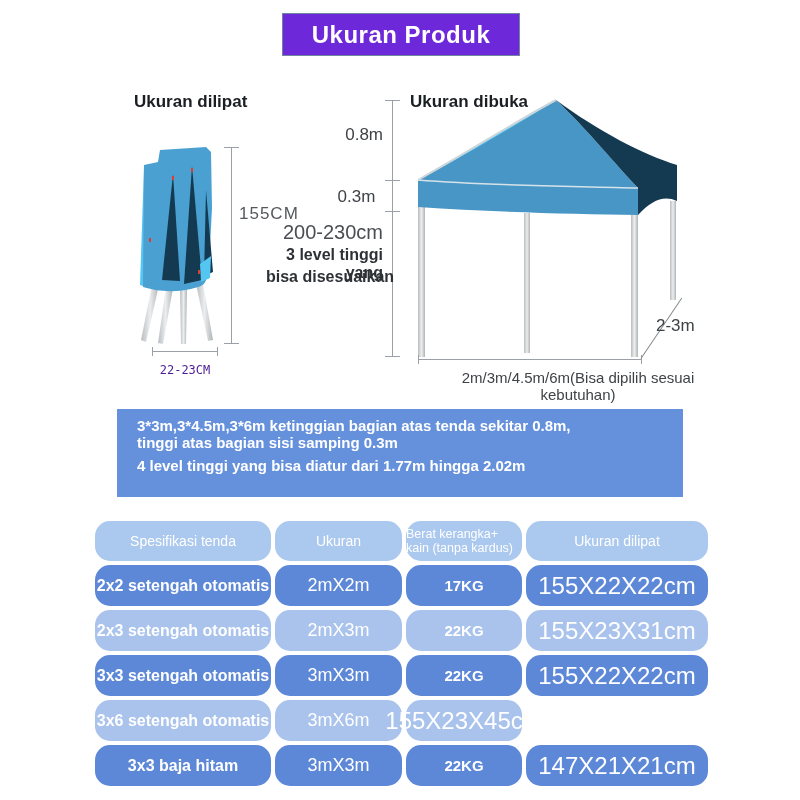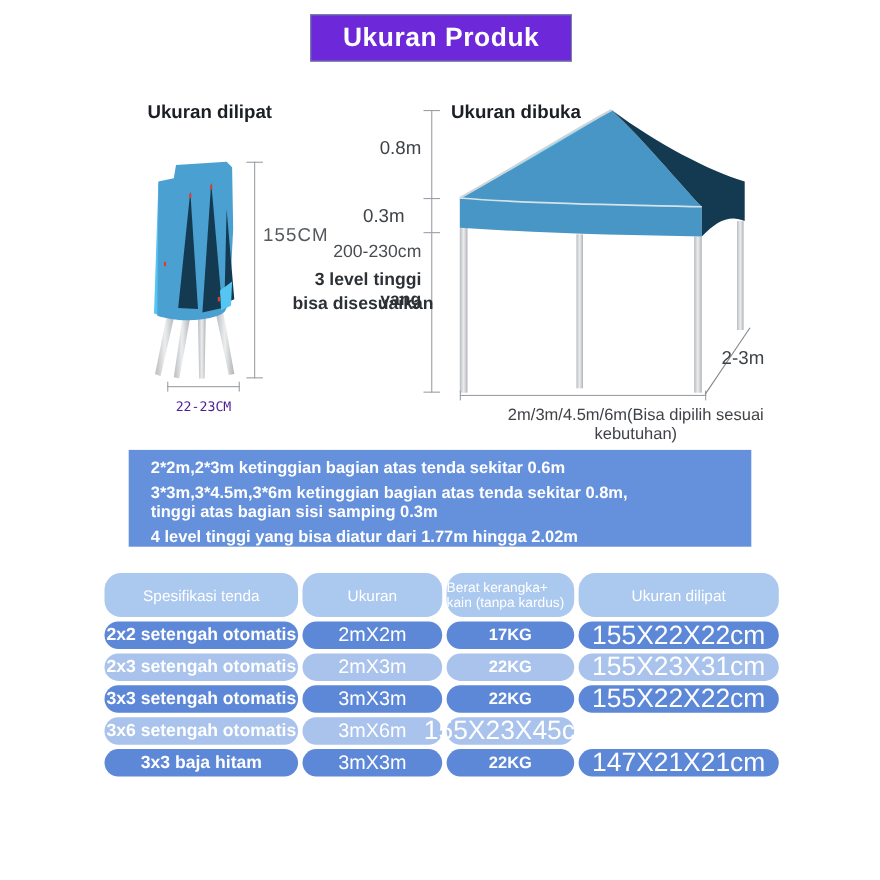--- a/index.html
+++ b/index.html
@@ -32,22 +32,22 @@
     position:absolute; left:641px; top:358px; width:73px; height:1px;
     background:#84888c; transform-origin:0 50%; transform:rotate(-56deg);
   }
 
   
   .mlabel { position:absolute; color:#3f4347; }
   .lbl-155   { left:239px; top:204px; font-size:17px; color:#55595d; letter-spacing:1px; }
   .lbl-2223  { left:145px; top:363px; width:80px; text-align:center; font-size:12px;
                color:#4c1d95; font-family:"DejaVu Sans Mono", monospace; }
   .lbl-08    { left:330px; top:125px; width:53px; text-align:right; font-size:17px; }
-  .lbl-03    { left:330px; top:187px; width:53px; text-align:left; font-size:17px; }
-  .lbl-200   { left:280px; top:221px; width:103px; text-align:right; font-size:16px; color:#4a4e52; }
+  .lbl-03    { left:330px; top:187px; width:53px; text-align:center; font-size:17px; }
+  .lbl-200   { left:280px; top:221px; width:103px; text-align:right; font-size:20px; color:#4a4e52; }
   .lbl-adj1  { left:250px; top:246px; width:133px; text-align:right; font-size:16px; font-weight:bold; color:#2d3135; }
   .lbl-adj2  { left:266px; top:268px; width:133px; text-align:left; font-size:16px; font-weight:bold; color:#2d3135; }
   .lbl-23m   { left:656px; top:316px; font-size:17px; }
   .lbl-width { left:423px; top:369px; width:310px; text-align:center; font-size:15px; color:#3f4347; }
 
   
   .svg-abs { position:absolute; }
 
   
   .note-box {
@@ -65,21 +65,21 @@
     display:flex; flex-direction:column; gap:4px;
   }
   .t-row { display:grid; grid-template-columns:176px 127px 116px 182px; gap:4px; }
   .t-cell {
     display:flex; align-items:center; justify-content:center;
     color:#ffffff; text-align:center;border-radius:15px;
   }
   .t-head .t-cell { background:#abc8ee; height:40px; font-size:14px; font-weight:400; }
   .t-head .t-cell.c3 { font-size:12.5px; line-height:14px; justify-content:flex-start;
                        text-align:left; padding-left:0; white-space:pre-line; box-sizing:border-box; }
-  .t-data .t-cell { height:25px; }
+  .t-data .t-cell { height:41px; }
   .t-data .t-cell.c1 { font-size:16px; font-weight:600; }
   .t-data .t-cell.c2 { font-size:18px; font-weight:400; }
   .t-data .t-cell.c3 { font-size:15px; font-weight:bold; }
   .t-data .t-cell.c4 { font-size:24px; font-weight:400; }
   .t-data.dark  .t-cell { background:#5d88d8; }
   .t-data.light .t-cell { background:#a9c3ec; }
 </style>
 </head>
 <body>
 
@@ -160,21 +160,20 @@
   <div class="mlabel lbl-200">200-230cm</div>
   <div class="mlabel lbl-adj1">3 level tinggi yang</div>
   <div class="mlabel lbl-adj2">bisa disesuaikan</div>
 
   <div class="hline" style="left:418px; top:359px; width:224px;"></div>
   <div class="diag"></div>
   <div class="mlabel lbl-23m">2-3m</div>
   <div class="mlabel lbl-width">2m/3m/4.5m/6m(Bisa dipilih sesuai kebutuhan)</div>
 
   <div class="note-box">
-    <p>2*2m,2*3m ketinggian bagian atas tenda sekitar 0.6m</p>
     <p>3*3m,3*4.5m,3*6m ketinggian bagian atas tenda sekitar 0.8m,
 tinggi atas bagian sisi samping 0.3m</p>
     <p>4 level tinggi yang bisa diatur dari 1.77m hingga 2.02m</p>
   </div>
 
   <div class="spec-table">
     <div class="t-row t-head">
       <div class="t-cell c1">Spesifikasi tenda</div>
       <div class="t-cell c2">Ukuran</div>
       <div class="t-cell c3">Berat kerangka+

